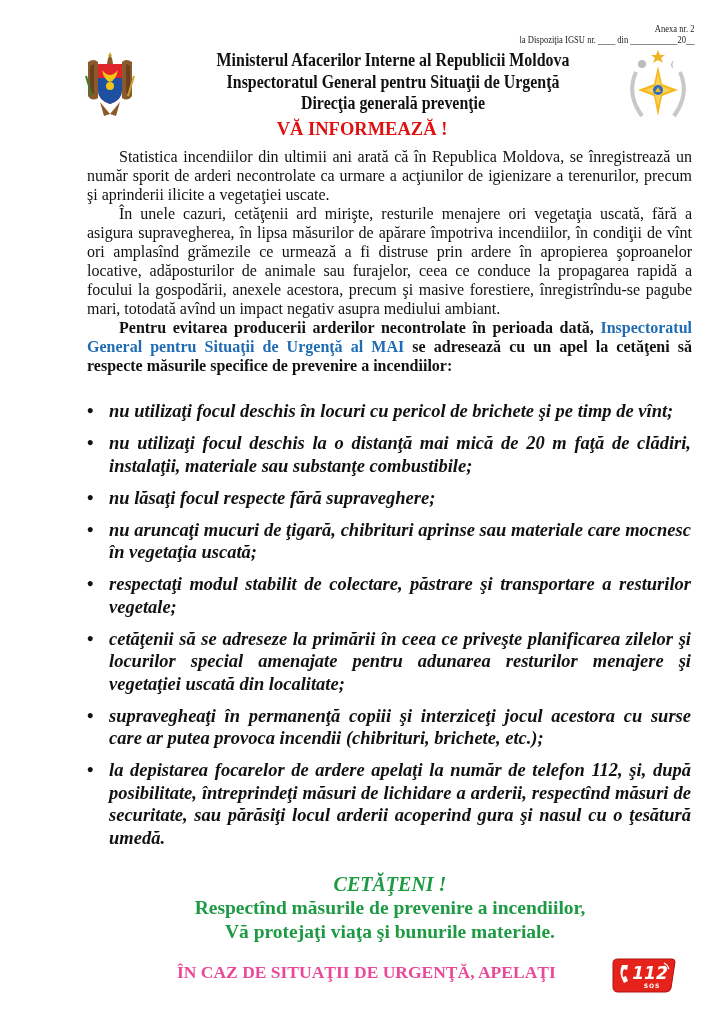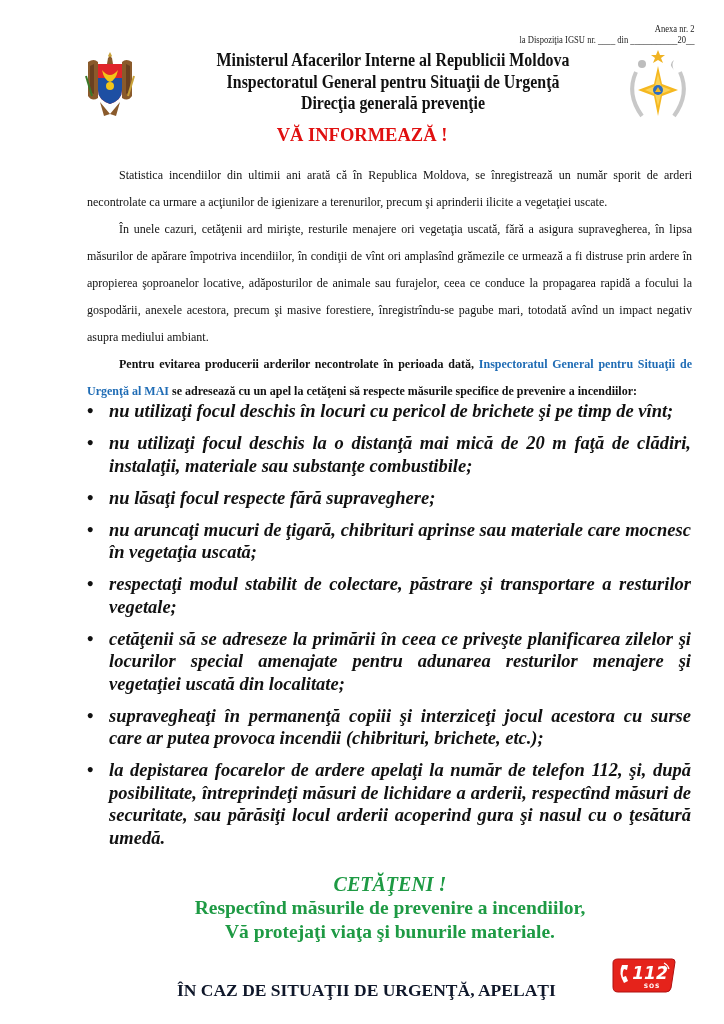--- a/index.html
+++ b/index.html
@@ -4,32 +4,32 @@
 <style>
   html, body { margin: 0; padding: 0; background: #ffffff; }
   body { width: 724px; height: 1024px; position: relative; overflow: hidden;
          font-family: "Liberation Serif", "DejaVu Serif", serif; color: #111; }
   .annex { position: absolute; right: 30px; top: 24px; font-size: 9.5px; text-align: right; line-height: 11px; color: #222; transform: scaleX(0.9); transform-origin: right top; }
   .annex .l2 { white-space: pre; }
   .coat { position: absolute; left: 84px; top: 46px; width: 52px; height: 74px; }
   .emblem { position: absolute; left: 622px; top: 48px; width: 72px; height: 76px; }
   .hdr { position: absolute; left: 130px; width: 526px; top: 50px; text-align: center; font-weight: bold; font-size: 18.5px; line-height: 21.5px; transform: scaleX(0.86); transform-origin: center top; }
   .hdr div { white-space: nowrap; }
-  .informs { position: absolute; left: 0; width: 724px; top: 125px; text-align: center; color: #e01010; font-weight: bold; font-size: 18.5px; }
-  .body { position: absolute; left: 87px; width: 605px; top: 162px; font-size: 12px; line-height: 27px; text-align: justify; }
+  .informs { position: absolute; left: 0; width: 724px; top: 119px; text-align: center; color: #e01010; font-weight: bold; font-size: 18.5px; }
+  .body { position: absolute; left: 87px; width: 605px; top: 147px; font-size: 16px; line-height: 19px; text-align: justify; }
   .body p { margin: 0; text-indent: 32px; }
   .blue { color: #1f6cb5; }
   .b { font-weight: bold; }
   ul.rules { position: absolute; left: 87px; width: 604px; top: 400px; margin: 0; padding: 0; list-style: none; font-weight: bold; font-style: italic; font-size: 18.5px; line-height: 22.5px; }
   ul.rules li { position: relative; padding-left: 22px; text-align: justify; margin-bottom: 9.5px; }
   ul.rules li .bullet { position: absolute; left: 0; top: 0; font-style: normal; }
   .green { position: absolute; left: 0; width: 780px; top: 872px; text-align: center; color: #1e9a44; font-weight: bold; }
   .green .c1 { font-style: italic; font-size: 20px; line-height: 24px; }
   .green .c2, .green .c3 { font-size: 19.5px; line-height: 24px; }
-  .call { position: absolute; left: 177px; top: 962px; color: #0f172a; font-weight: bold; font-size: 17.5px; white-space: nowrap; margin-top: 18px; }
+  .call { position: absolute; left: 177px; top: 962px; color: #ec4899; font-weight: bold; font-size: 17.5px; white-space: nowrap; }
   .badge { position: absolute; left: 612px; top: 957px; width: 64px; height: 36px; }
 </style>
 </head>
 <body>
 
 <div class="annex">
   <div>Anexa nr. 2</div>
   <div class="l2">la Dispoziţia IGSU nr. ____ din ___________20__</div>
 </div>
 

